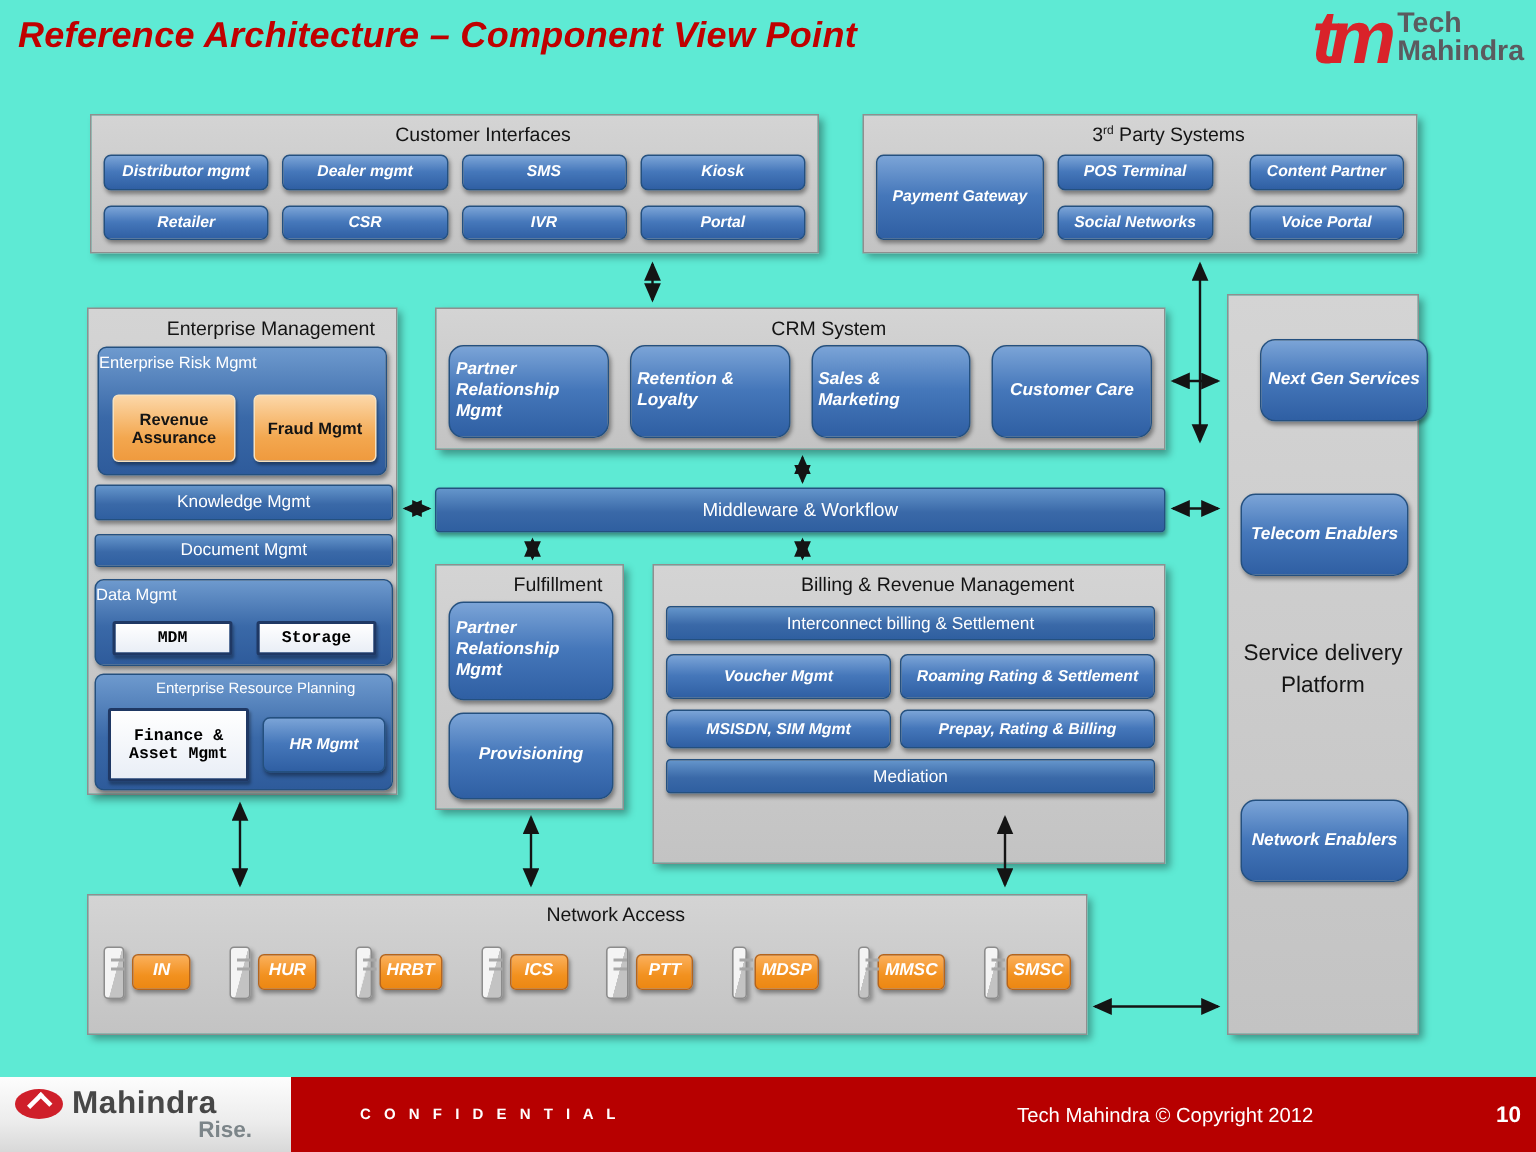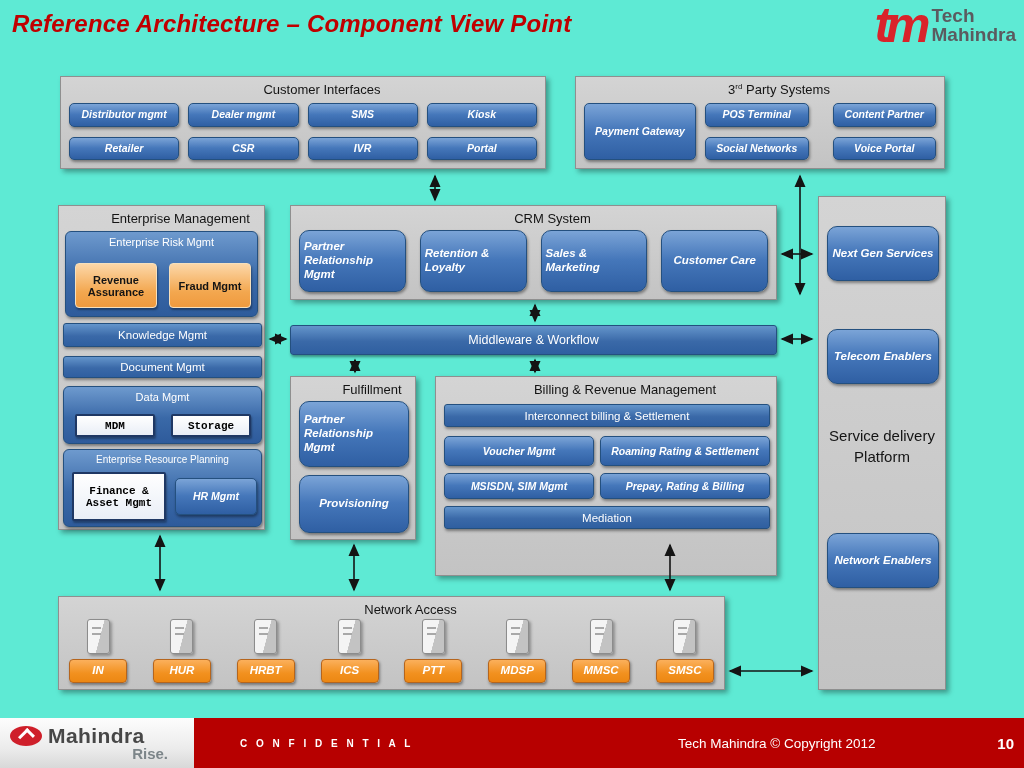--- a/index.html
+++ b/index.html
@@ -27,22 +27,22 @@
     color:#fff; font-weight:bold; font-size:10.5px; line-height:1.2; padding:1px 4px;font-style:italic; }
   .blue { background:linear-gradient(180deg,#7ba4d7 0%,#4577ba 48%,#2f5fa3 100%);
     border:1px solid #24507f; border-radius:5px; box-shadow:1px 2px 3px rgba(0,0,0,0.4); }
   .btn.lg { border-radius:10px; font-size:11.5px; }
   .bar { position:absolute; display:flex; align-items:center; justify-content:center;
     color:#fff; font-size:11.5px; text-align:center;
     background:linear-gradient(180deg,#6495cb 0%,#3a69a8 55%,#2f5fa0 100%);
     border:1px solid #24507f; border-radius:3px; box-shadow:1px 2px 3px rgba(0,0,0,0.4); }
   .blue-group { position:absolute; background:linear-gradient(180deg,#6e9ace 0%,#3a69a8 55%,#2e5b9b 100%);
     border:1px solid #24507f; border-radius:6px; box-shadow:1px 2px 3px rgba(0,0,0,0.4); }
-  .group-title { color:#fff; font-size:11px; text-align:center; padding-top:4px; }
-  .group-title.small { font-size:10px; }
+  .group-title { color:#fff; font-size:11px; text-align:left; padding-top:4px; }
+  .group-title.small { font-size:10px;margin-left:40px; }
   .orange-box { position:absolute; display:flex; align-items:center; justify-content:center;
     text-align:center; font-size:11px; font-weight:600; color:#141414;
     background:linear-gradient(180deg,#fcd7a8 0%,#f3a74f 65%,#ef9a3e 100%);
     border:1px solid #f6e0bd; border-radius:4px; box-shadow:1px 2px 2px rgba(0,0,0,0.35); }
   .white-box { position:absolute; display:flex; align-items:center; justify-content:center;
     text-align:center; font-size:11px; font-weight:bold; color:#000;
     background:linear-gradient(180deg,#ffffff 0%,#e9eef6 100%);
     border:2px solid #1f3864; border-radius:2px; box-shadow:1px 2px 2px rgba(0,0,0,0.3);font-family:Liberation Mono, monospace; }
   .abs { position:absolute; }
 
@@ -54,21 +54,21 @@
   .tp-grid { flex:1; display:grid; grid-template-columns:1fr 1fr; grid-template-rows:1fr 1fr; gap:10px 24px; }
   .crm-row { position:absolute; left:8px; right:8px; top:24px; bottom:7px; display:grid;
     grid-template-columns:repeat(4,1fr); gap:14px; }
 
   
   .middleware { font-size:12.5px; }
 
   
   .net-row { position:absolute; left:10px; right:10px; top:16px; bottom:6px; display:flex;
     justify-content:space-between; }
-  .net-col { display:flex; flex-direction:column; align-items:center; justify-content:flex-end;
+  .net-col { display:flex; flex-direction:row; align-items:center; justify-content:flex-end;
     gap:5px; width:58px; }
   .server { position:relative; width:23px; height:35px; border:1px solid #8c8c8c; border-radius:3px;
     background:linear-gradient(105deg,#f4f4f4 55%,#c3c3c3 56%);
     box-shadow:2px 2px 3px rgba(0,0,0,0.3); }
   .server::before { content:""; position:absolute; left:4px; top:7px; width:9px; height:2px;
     background:#a8a8a8; box-shadow:0 6px 0 #a8a8a8; }
   .btn.orange { width:100%; height:24px; font-size:11.5px;
     background:linear-gradient(180deg,#fbb05c 0%,#f2911f 60%,#ec8712 100%);
     border:1px solid #b5651d; border-radius:4px; box-shadow:1px 2px 3px rgba(0,0,0,0.4); }
 
@@ -184,21 +184,21 @@
     <div class="panel-title">Billing &amp; Revenue Management</div>
     <div class="bar" style="left:8px;top:27px;width:326px;height:23px">Interconnect billing &amp; Settlement</div>
     <div class="btn blue abs" style="left:8px;top:59px;width:150px;height:30px">Voucher Mgmt</div>
     <div class="btn blue abs" style="left:164px;top:59px;width:170px;height:30px">Roaming Rating &amp; Settlement</div>
     <div class="btn blue abs" style="left:8px;top:96px;width:150px;height:26px">MSISDN, SIM Mgmt</div>
     <div class="btn blue abs" style="left:164px;top:96px;width:170px;height:26px">Prepay, Rating &amp; Billing</div>
     <div class="bar" style="left:8px;top:129px;width:326px;height:23px">Mediation</div>
   </section>
 
   <section class="panel" style="left:818px;top:196px;width:128px;height:494px">
-    <div class="btn blue lg abs" style="left:8px;top:29px;width:112px;height:55px">Next Gen Services</div>
+    <div class="btn blue lg abs" style="left:21px;top:29px;width:112px;height:55px">Next Gen Services</div>
     <div class="btn blue lg abs" style="left:8px;top:132px;width:112px;height:55px">Telecom Enablers</div>
     <div class="sdp-label" style="top:228px">Service delivery Platform</div>
     <div class="btn blue lg abs" style="left:8px;top:336px;width:112px;height:55px">Network Enablers</div>
   </section>
 
   <section class="panel" style="left:58px;top:596px;width:667px;height:94px">
     <div class="panel-title">Network Access</div>
     <div class="net-row">
       <div class="net-col">
         <span class="server"></span>

